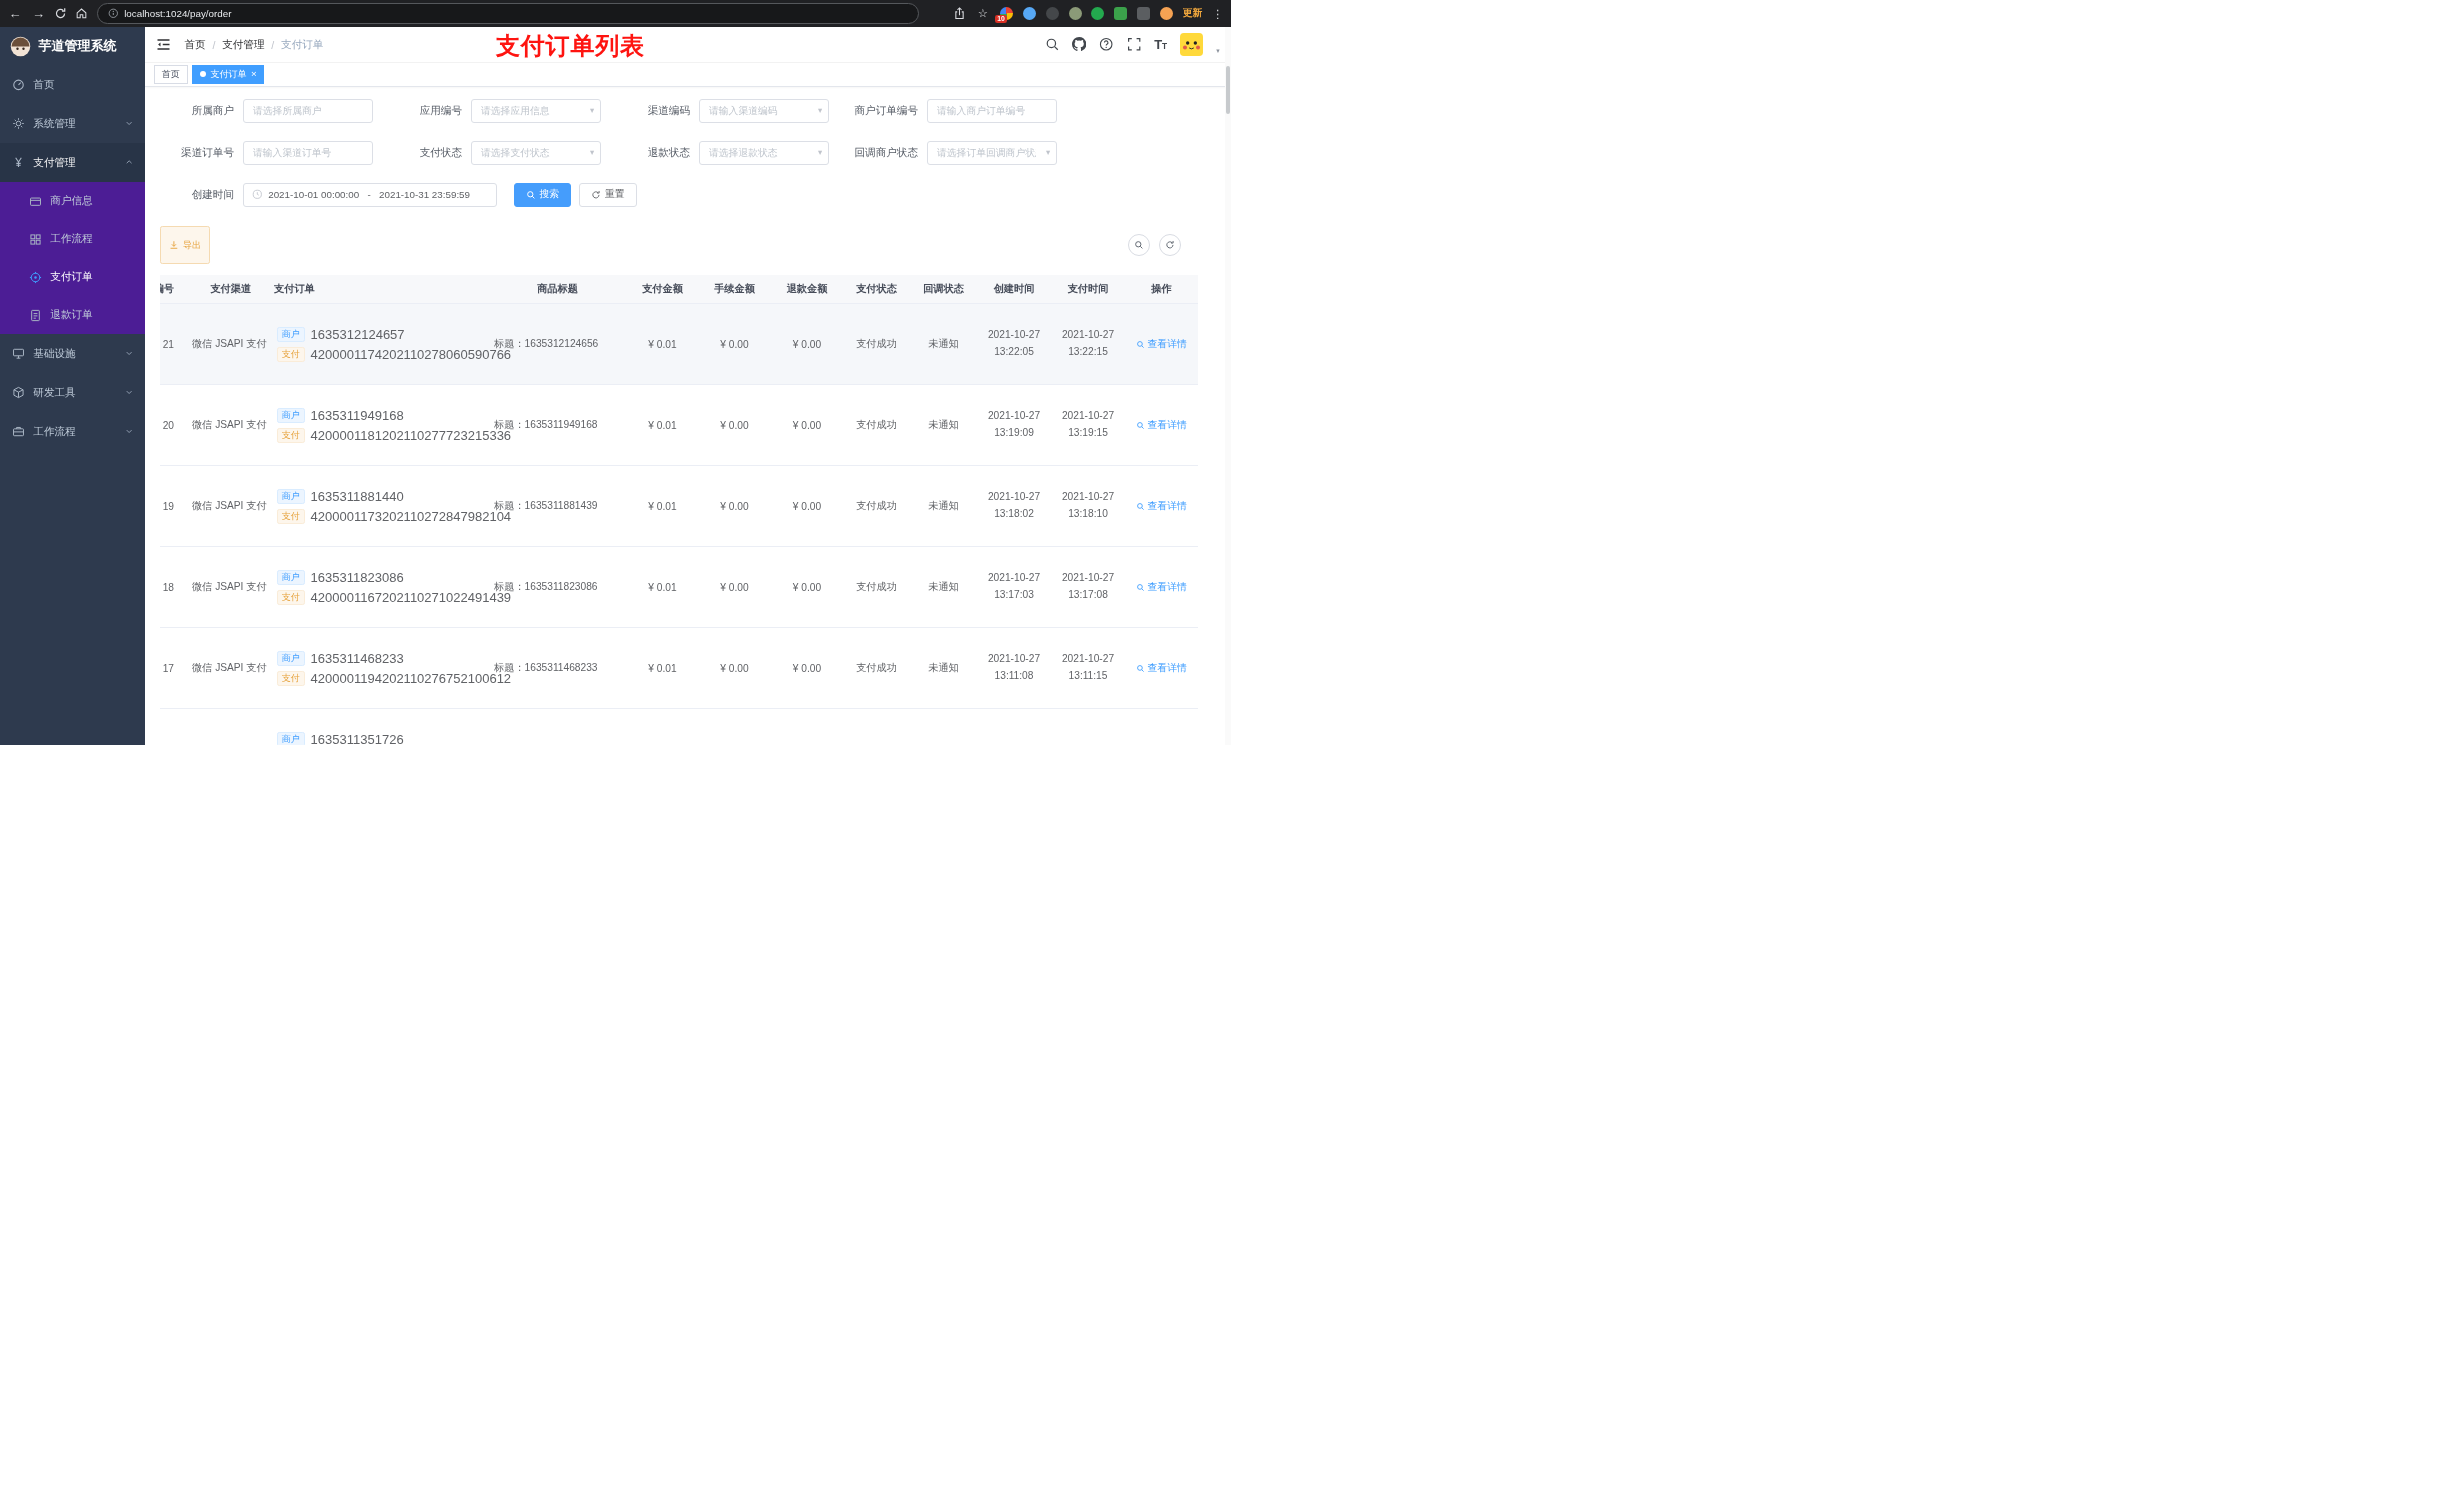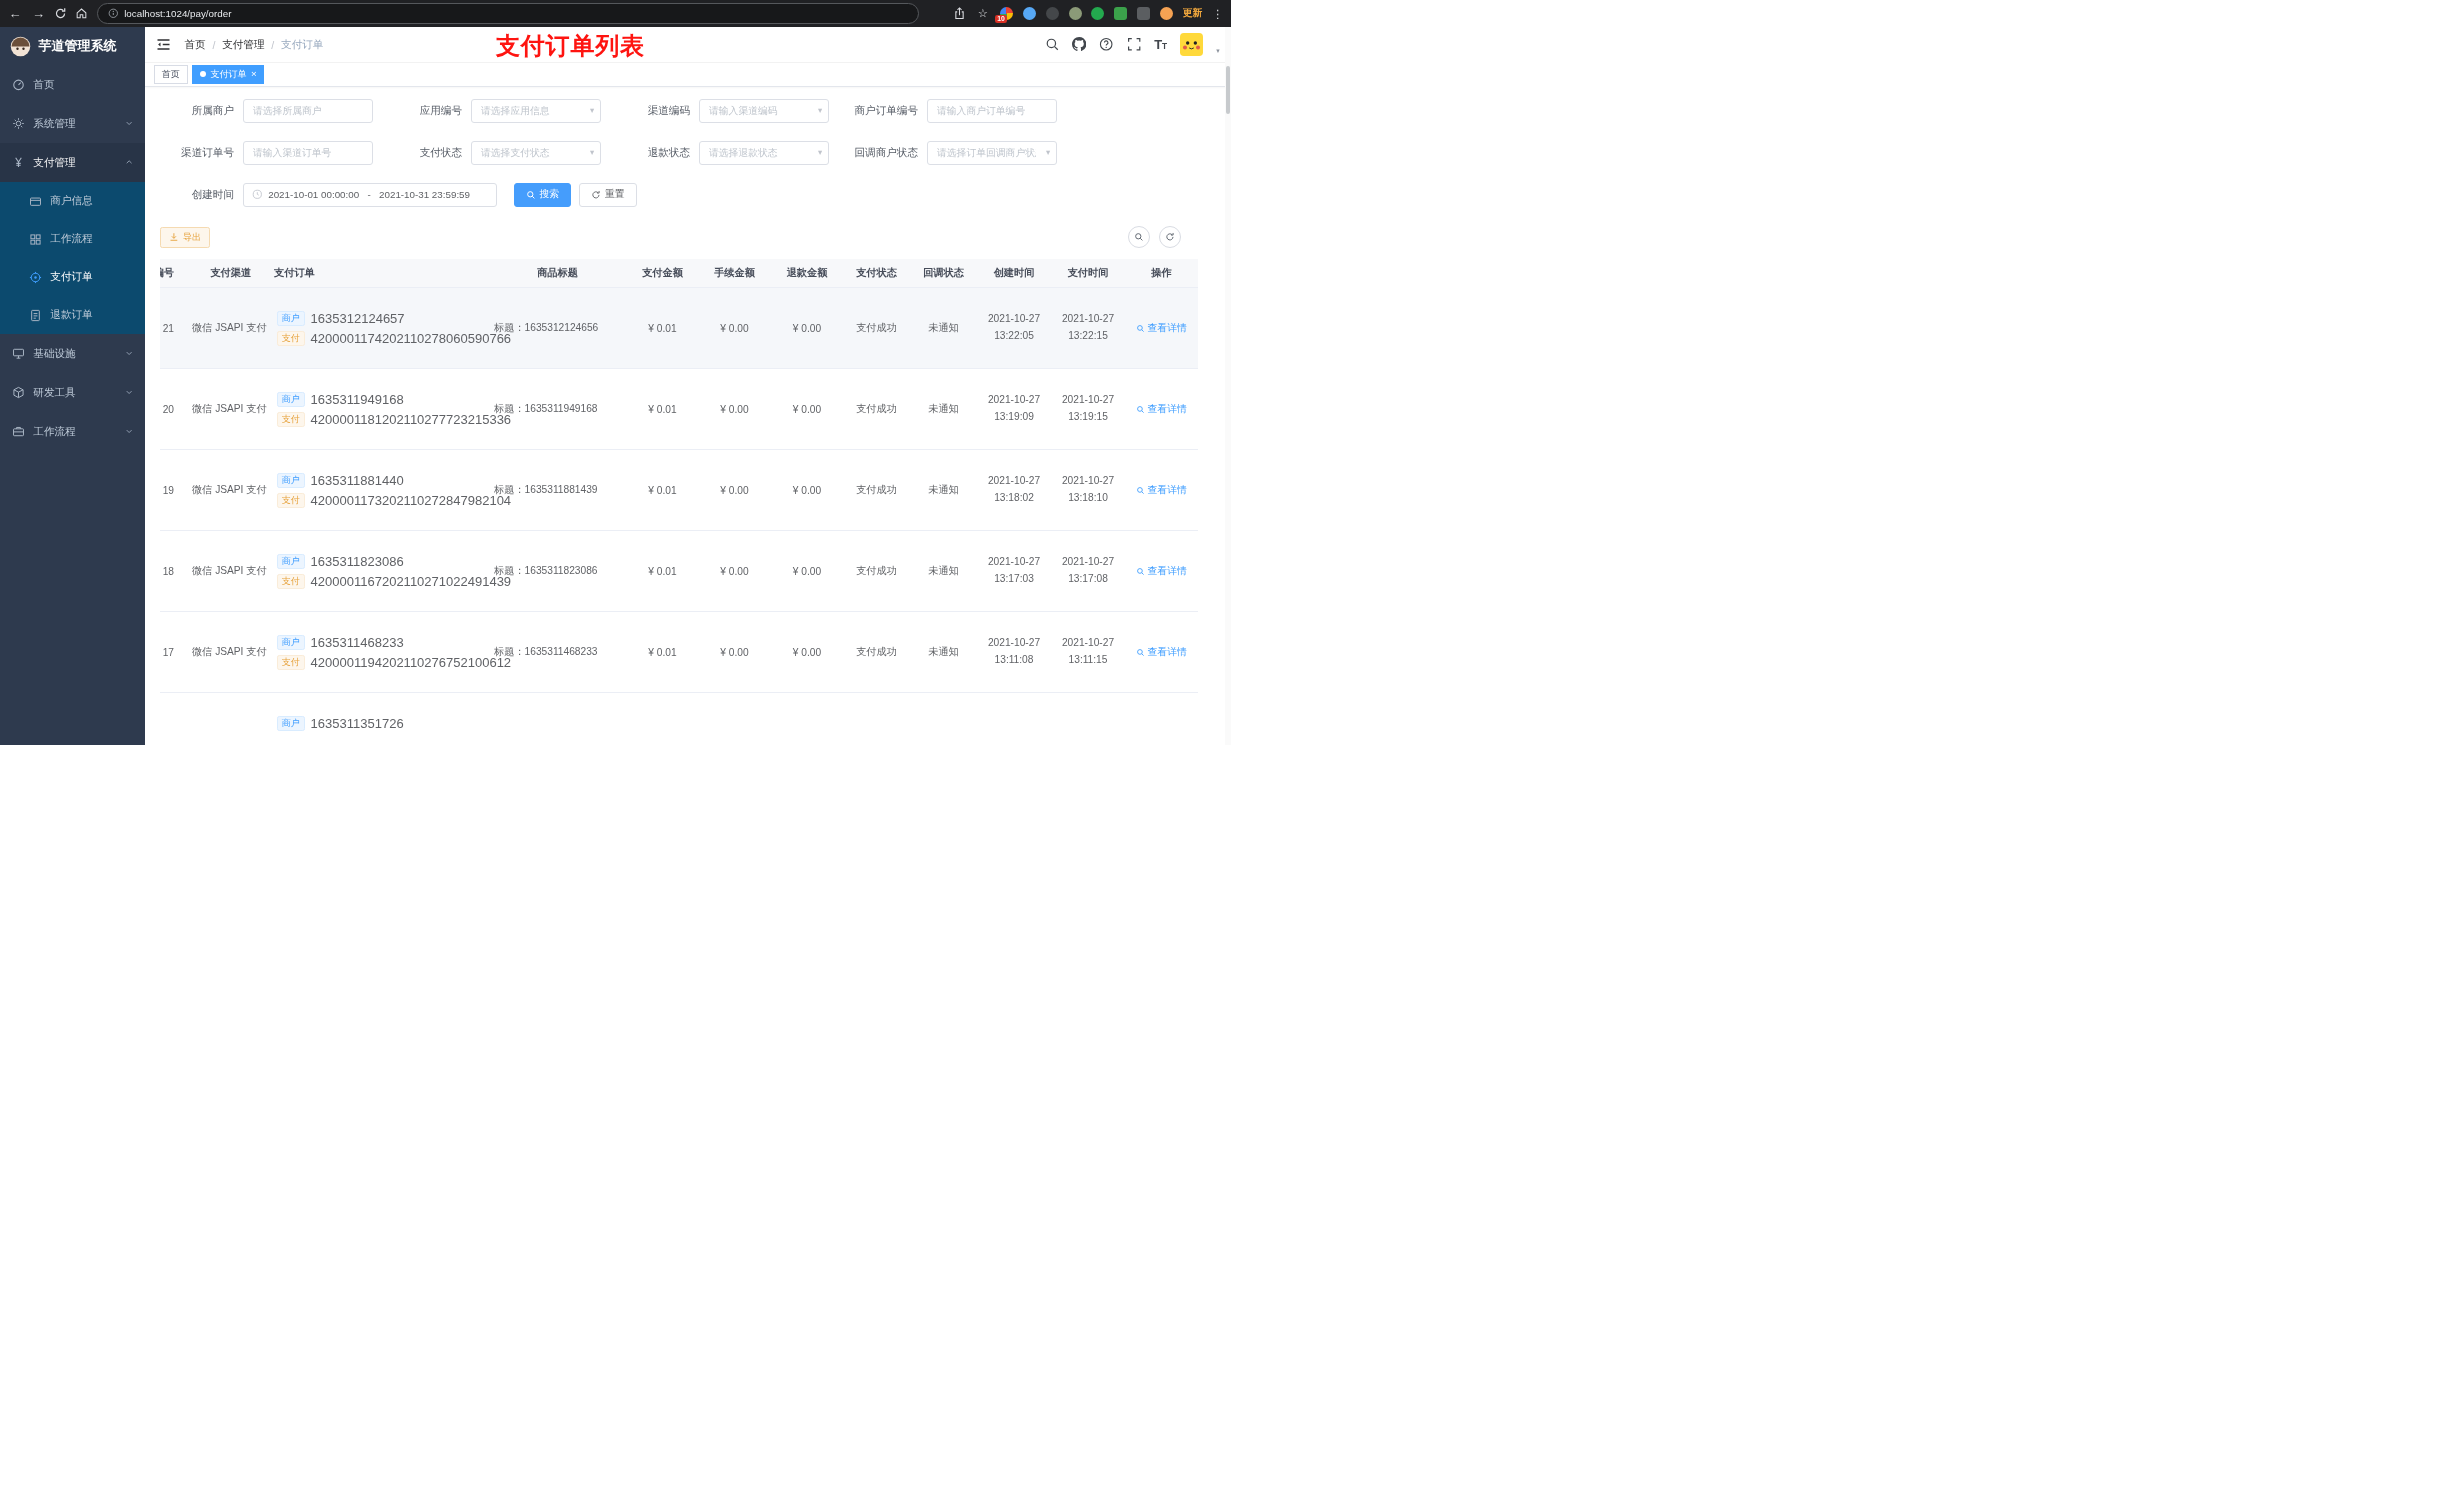--- a/index.html
+++ b/index.html
@@ -27,21 +27,21 @@
 
   
   .app{display:flex;height:718px}
   .sidebar{width:145px;background:#2e3a4e;color:#bfcbd9;flex-shrink:0}
   .logo-row{height:38px;display:flex;align-items:center;gap:7.6px;padding:0 9.8px}
   .logo-title{color:#fff;font-weight:700;font-size:13px;white-space:nowrap}
   .m-item{height:39px;display:flex;align-items:center;gap:8.3px;padding:0 12px;cursor:pointer;font-size:10.6px}
   .m-item.parent-active{background:#283447;color:#f4f4f5}
   .mi{width:13px;height:13px;flex-shrink:0;color:#a8b4c4}
   .arrow{margin-left:auto;width:8.3px;height:8.3px;color:#93a1b3}
-  .submenu{background:#0c4a6e}
+  .submenu{background:#4c1d95}
   .s-item{height:38px;display:flex;align-items:center;gap:8.3px;padding:0 10.6px 0 29px;cursor:pointer;font-size:10.6px;color:#bfcbd9}
   .s-item.active{color:#fff}
   .s-item.active .mi{color:#409eff}
 
   .main{flex:1;min-width:0;display:flex;flex-direction:column;background:#fff}
 
   
   .navbar{height:36px;display:flex;align-items:center;padding:0 11.4px;position:relative;border-bottom:0.8px solid #f2f2f2}
   .hamburger{width:15px;height:15px;cursor:pointer;color:#303133}
   .breadcrumb{display:flex;align-items:center;gap:6.8px;margin-left:13px;font-size:10.6px;color:#303133}
@@ -73,21 +73,21 @@
   .f-ctrl input::placeholder{color:#bec4cc}
   .caret{position:absolute;right:6.8px;top:7.6px;color:#c0c4cc;font-size:8.3px;line-height:1;pointer-events:none}
   .date-range{width:254px;height:24px;border:0.8px solid #dcdfe6;border-radius:3px;display:flex;align-items:center;gap:6px;padding:0 7.6px;font-size:9.8px;color:#606266;cursor:pointer;white-space:nowrap}
   .date-range .sep{margin:0 2.3px}
   .clock{width:10.6px;height:10.6px;flex-shrink:0}
   .btn{height:24px;display:inline-flex;align-items:center;gap:3.8px;padding:0 11.4px;border-radius:3px;font-size:9.8px;cursor:pointer;border:0.8px solid #dcdfe6;background:#fff;color:#606266;margin-left:7.6px}
   .btn.primary{background:#459dfc;border-color:#459dfc;color:#fff}
   .bic{width:9.8px;height:9.8px}
 
   .toolbar-row{display:flex;align-items:center;margin:19.7px 0 10.6px}
-  .btn-export{height:21px;display:inline-flex;align-items:center;gap:3.8px;padding:0 8.3px;border-radius:2.3px;font-size:9px;background:#fdf6ec;border:0.8px solid #f5dab1;color:#e6a23c;cursor:pointer}
+  .btn-export{height:38px;display:inline-flex;align-items:center;gap:3.8px;padding:0 8.3px;border-radius:2.3px;font-size:9px;background:#fdf6ec;border:0.8px solid #f5dab1;color:#e6a23c;cursor:pointer}
   .tool-icons{margin-left:auto;display:flex;gap:9px;margin-right:44px}
   .circle-btn{width:22px;height:22px;border-radius:50%;border:0.8px solid #d9dce3;display:flex;align-items:center;justify-content:center;color:#5f6670;background:#fff;cursor:pointer}
   .circle-btn svg{width:9.8px;height:9.8px}
 
   
   .table-wrap{overflow:hidden}
   table{border-collapse:collapse;table-layout:fixed;width:1071px;margin-left:-33px;font-size:10.2px;color:#606266}
   thead th{height:29px;background:#f7f8fa;font-weight:700;color:#474d5a;border-bottom:0.8px solid #ebeef5;font-size:10.2px}
   td{height:81px;vertical-align:middle;padding:0 3px;border-bottom:0.8px solid #ebeef5}
   tbody tr:first-child{background:#f5f7fa}

